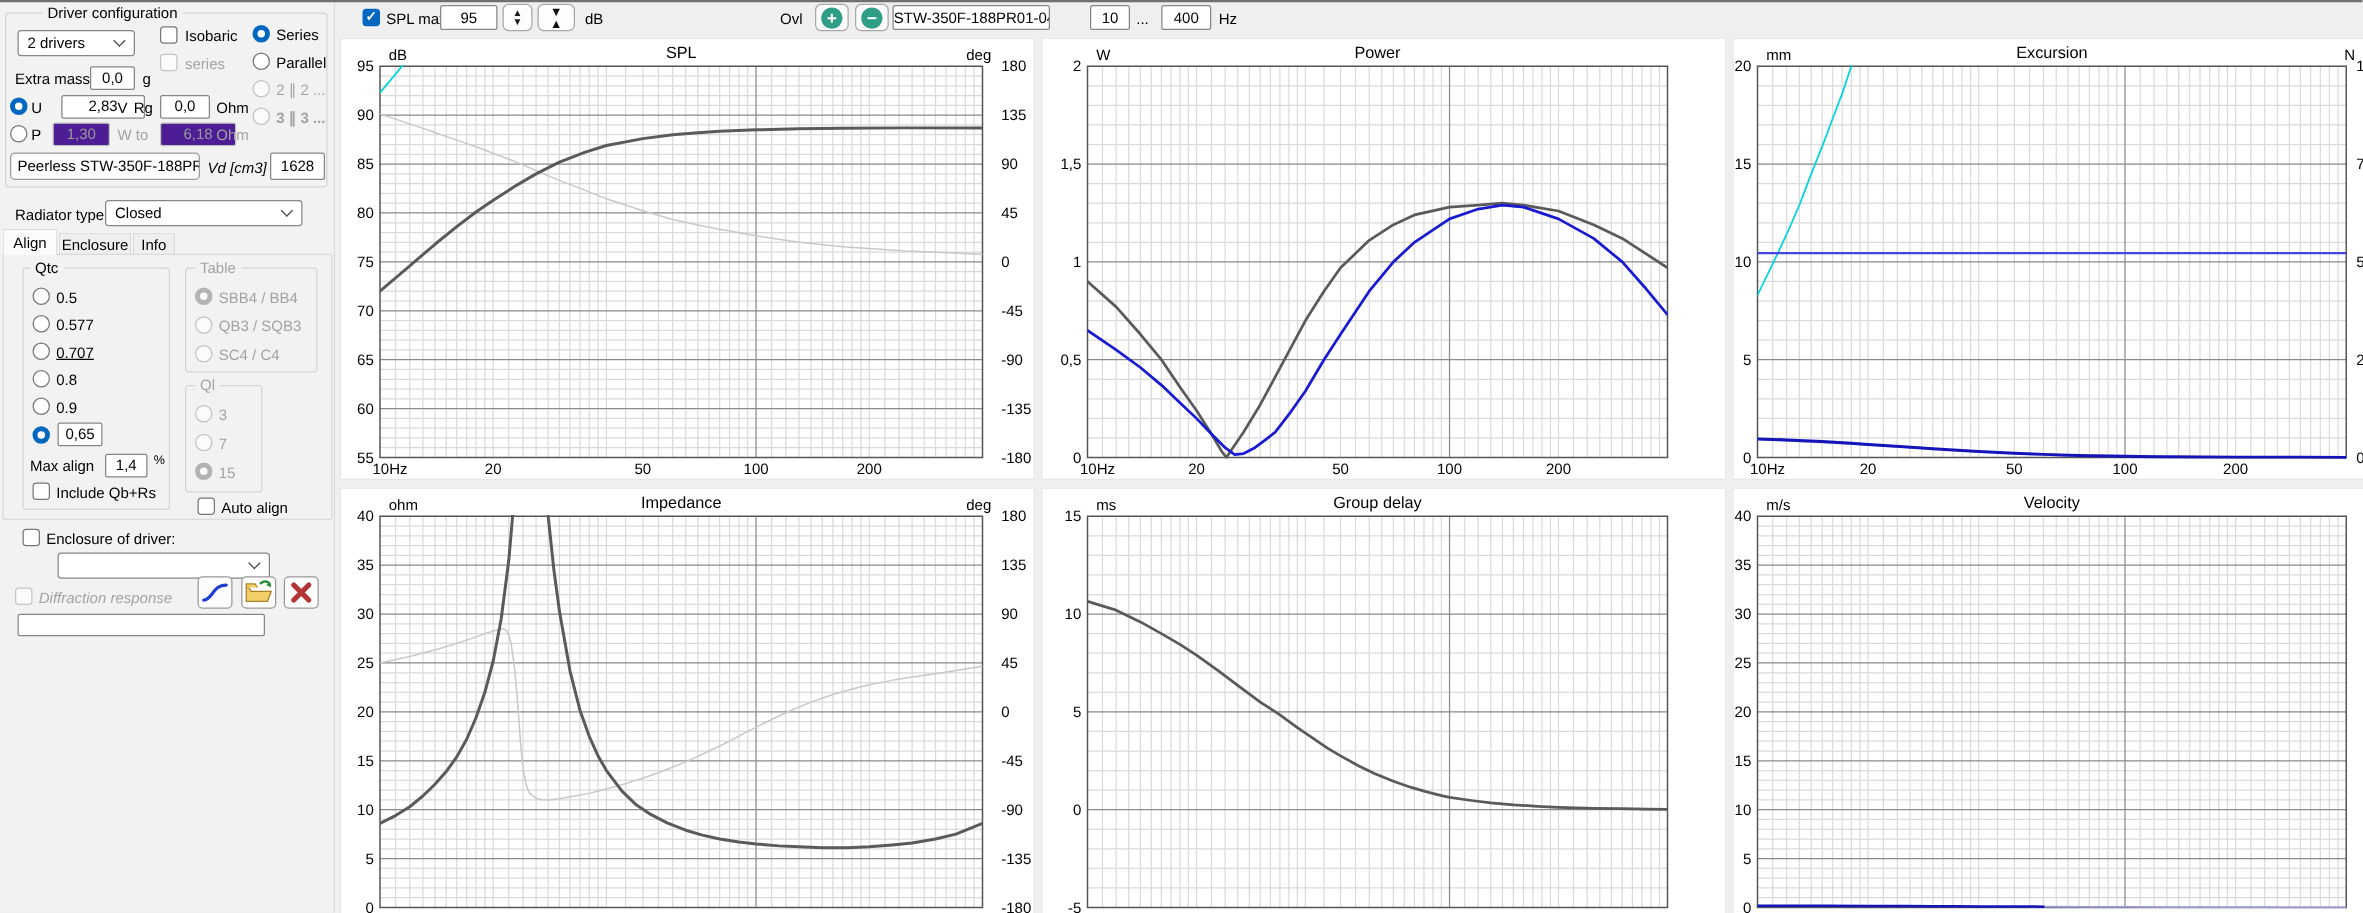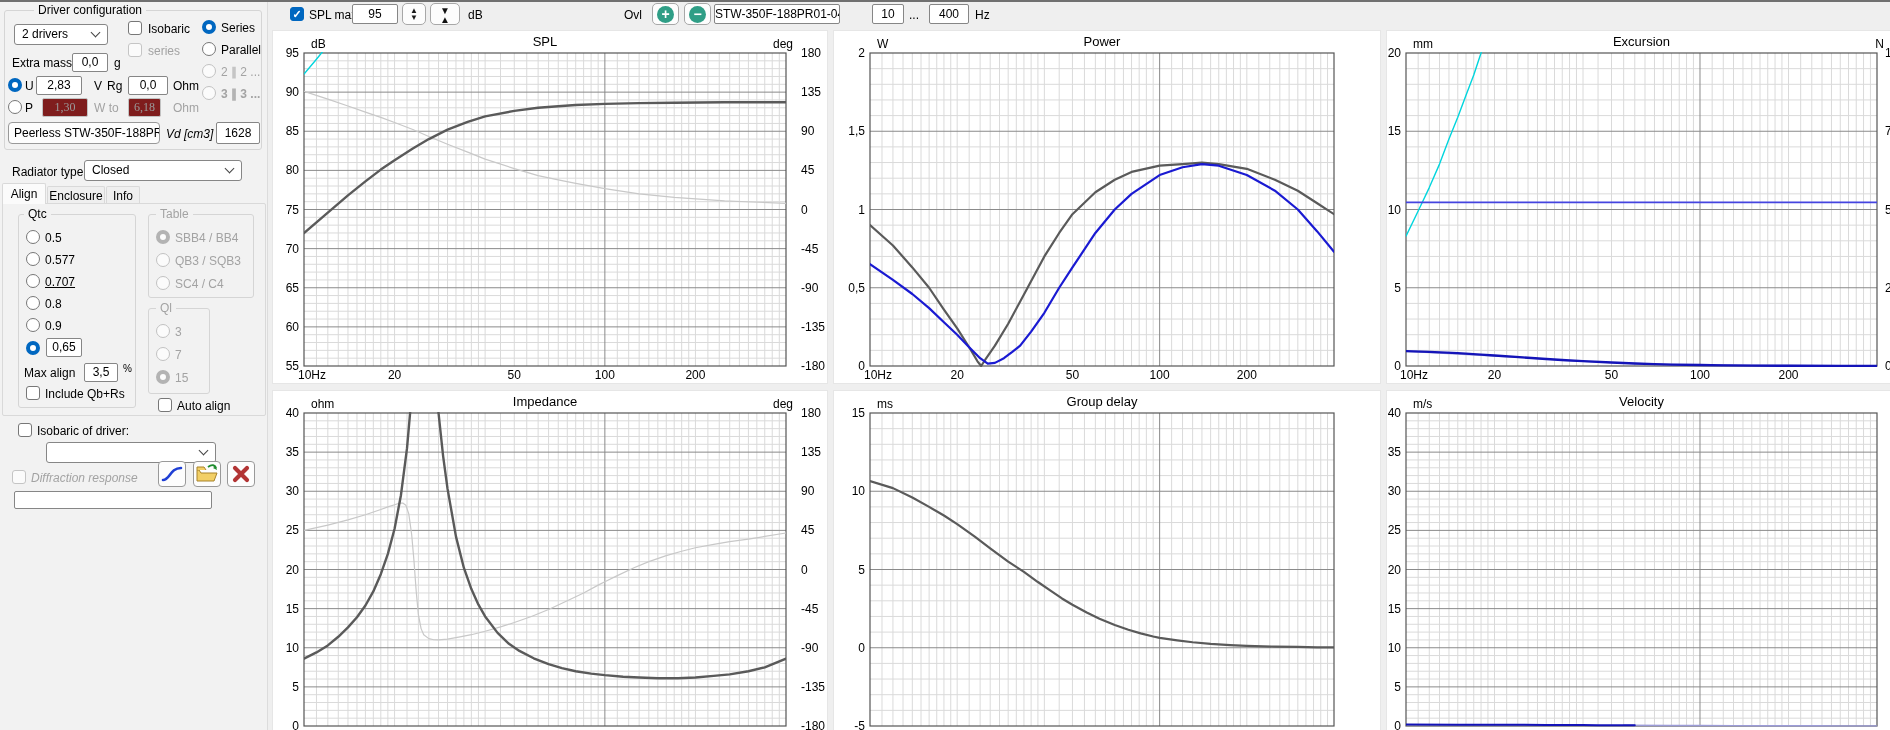--- a/index.html
+++ b/index.html
@@ -7,21 +7,21 @@
     font-family:"Liberation Sans", sans-serif; font-size:12px; color:#000; }
   .abs { position:absolute; }
   #top-edge { left:0; top:0; width:1890px; height:2px; background:#707070; }
   #sidebar { left:0; top:2px; width:268px; height:728px; background:#f2f2f2; border-right:1px solid #dcdcdc; }
   .grp { border:1px solid #d5d5d5; border-radius:3px; }
   .grp-label { position:absolute; background:#f2f2f2; padding:0 4px; line-height:12px; }
   .dis { color:#a3a3a3; }
   .lbl { white-space:nowrap; line-height:14px; }
   .field { background:#fff; border:1px solid #868686; border-radius:2px; text-align:center;
     overflow:hidden; white-space:nowrap; }
-  .field.gray { border-color:#c2c2c2; color:#9a9a9a; background:#7f1d1d;font-family:Liberation Serif, serif; }
+  .field.gray { border-color:#c2c2c2; color:#9a9a9a; background:#4c1d95; }
   .combo { background:#fff; border:1px solid #868686; border-radius:3px; padding-left:7px;
     overflow:hidden; white-space:nowrap; }
   .chev { position:absolute; right:8px; top:50%; width:7px; height:7px; margin-top:-6px;
     border-left:1.6px solid #444; border-bottom:1.6px solid #444; transform:rotate(-45deg); }
   .cb { width:14px; height:14px; border:1px solid #777; border-radius:3px; background:#fff;
     text-align:center; line-height:13px; font-size:11px; }
   .cb.checked { background:#0067c0; border-color:#0067c0; color:#fff; font-weight:bold; }
   .cb.disabled { border-color:#c5c5c5; background:#fbfbfb; }
   .radio { width:14px; height:14px; border:1px solid #777; border-radius:50%; background:#fff; }
   .radio.sel { border:4.5px solid #0067c0; }
@@ -70,31 +70,31 @@
   <div class="abs lbl dis" style="left:221px;top:63px;">2 ∥ 2 ...</div>
   <div class="abs radio disabled" style="left:202px;top:84px;"></div>
   <div class="abs lbl dis" style="left:221px;top:85px;font-weight:bold;">3 ∥ 3 ...</div>
 
   <div class="abs lbl" style="left:12px;top:54px;">Extra mass</div>
   <div class="abs field" style="left:72px;top:51px;width:36px;height:19px;line-height:17px;">0,0</div>
   <div class="abs lbl" style="left:114px;top:54px;">g</div>
 
   <div class="abs radio sel" style="left:8px;top:76px;"></div>
   <div class="abs lbl" style="left:25px;top:77px;">U</div>
-  <div class="abs field" style="left:36px;top:74px;width:46px;height:19px;line-height:17px;">2,83</div>
+  <div class="abs field" style="left:49px;top:74px;width:67px;height:19px;line-height:17px;">2,83</div>
   <div class="abs lbl" style="left:94px;top:77px;">V</div>
   <div class="abs lbl" style="left:107px;top:77px;">Rg</div>
   <div class="abs field" style="left:128px;top:74px;width:40px;height:19px;line-height:17px;">0,0</div>
   <div class="abs lbl" style="left:173px;top:77px;">Ohm</div>
 
   <div class="abs radio" style="left:8px;top:98px;"></div>
   <div class="abs lbl" style="left:25px;top:99px;">P</div>
   <div class="abs field gray" style="left:42px;top:96px;width:46px;height:19px;line-height:17px;">1,30</div>
   <div class="abs lbl dis" style="left:94px;top:99px;">W to</div>
-  <div class="abs field gray" style="left:128px;top:96px;width:33px;height:19px;line-height:17px;">6,18</div>
+  <div class="abs field gray" style="left:128px;top:96px;width:61px;height:19px;line-height:17px;">6,18</div>
   <div class="abs lbl dis" style="left:173px;top:99px;">Ohm</div>
 
   <div class="abs btn" style="left:8px;top:120px;width:152px;height:22px;line-height:20px;padding-left:5px;">Peerless STW-350F-188PR01-</div>
   <div class="abs lbl" style="left:166px;top:125px;font-style:italic;">Vd [cm3]</div>
   <div class="abs field" style="left:216px;top:120px;width:44px;height:22px;line-height:20px;">1628</div>
 
   <div class="abs lbl" style="left:12px;top:163px;">Radiator type</div>
   <div class="abs combo" style="left:84px;top:158px;width:158px;height:21px;line-height:19px;">
     <span>Closed</span>
     <span class="chev"></span>
@@ -113,21 +113,21 @@
   <div class="abs lbl" style="left:45px;top:251px;">0.577</div>
   <div class="abs radio" style="left:26px;top:272px;"></div>
   <div class="abs lbl" style="left:45px;top:273px;text-decoration:underline;">0.707</div>
   <div class="abs radio" style="left:26px;top:294px;"></div>
   <div class="abs lbl" style="left:45px;top:295px;">0.8</div>
   <div class="abs radio" style="left:26px;top:316px;"></div>
   <div class="abs lbl" style="left:45px;top:317px;">0.9</div>
   <div class="abs radio sel" style="left:26px;top:339px;"></div>
   <div class="abs field" style="left:46px;top:336px;width:36px;height:19px;line-height:17px;">0,65</div>
   <div class="abs lbl" style="left:24px;top:364px;">Max align</div>
-  <div class="abs field" style="left:84px;top:361px;width:34px;height:19px;line-height:17px;">3,5</div>
+  <div class="abs field" style="left:84px;top:361px;width:34px;height:19px;line-height:17px;">1,4</div>
   <div class="abs lbl" style="left:123px;top:360px;font-size:10px;">%</div>
   <div class="abs cb" style="left:26px;top:384px;"></div>
   <div class="abs lbl" style="left:45px;top:385px;">Include Qb+Rs</div>
 
   <div class="abs grp" style="left:148px;top:212px;width:106px;height:84px;"></div>
   <div class="abs grp-label dis" style="left:156px;top:206px;">Table</div>
   <div class="abs radio sel disabled" style="left:156px;top:228px;"></div>
   <div class="abs lbl dis" style="left:175px;top:229px;">SBB4 / BB4</div>
   <div class="abs radio disabled" style="left:156px;top:251px;"></div>
   <div class="abs lbl dis" style="left:175px;top:252px;">QB3 / SQB3</div>
@@ -140,21 +140,21 @@
   <div class="abs lbl dis" style="left:175px;top:323px;">3</div>
   <div class="abs radio disabled" style="left:156px;top:345px;"></div>
   <div class="abs lbl dis" style="left:175px;top:346px;">7</div>
   <div class="abs radio sel disabled" style="left:156px;top:368px;"></div>
   <div class="abs lbl dis" style="left:175px;top:369px;">15</div>
 
   <div class="abs cb" style="left:158px;top:396px;"></div>
   <div class="abs lbl" style="left:177px;top:397px;">Auto align</div>
 
   <div class="abs cb" style="left:18px;top:421px;"></div>
-  <div class="abs lbl" style="left:37px;top:422px;">Isobaric of driver:</div>
+  <div class="abs lbl" style="left:37px;top:422px;">Enclosure of driver:</div>
   <div class="abs combo" style="left:46px;top:440px;width:170px;height:21px;">
     <span class="chev"></span>
   </div>
 
   <div class="abs cb disabled" style="left:12px;top:468px;"></div>
   <div class="abs lbl dis" style="left:31px;top:469px;font-style:italic;">Diffraction response</div>
   <div class="abs btn" style="left:158px;top:459px;width:28px;height:26px;">
     <svg width="26" height="24" viewBox="0 0 26 24">
       <path d="M4 18 C11 18 11 6 22 6" fill="none" stroke="#1f3fd4" stroke-width="2.6" stroke-linecap="round"></path>
     </svg>

